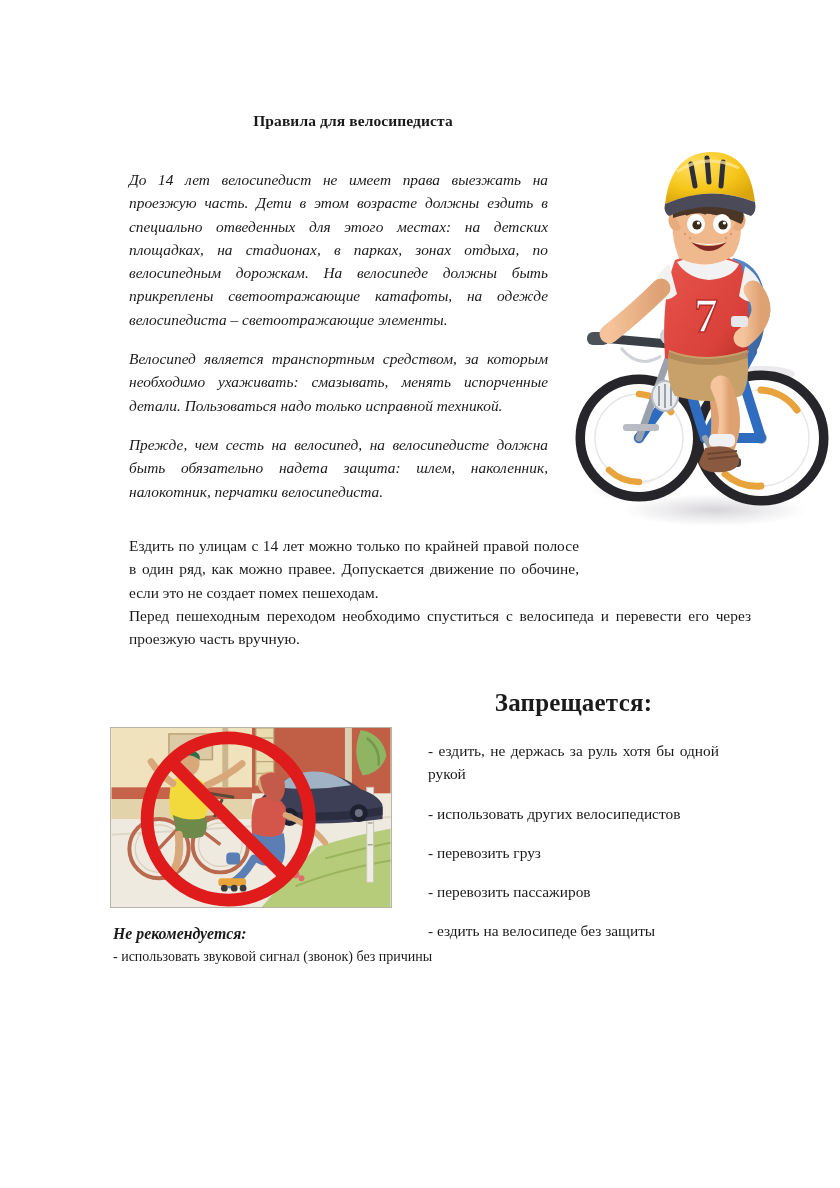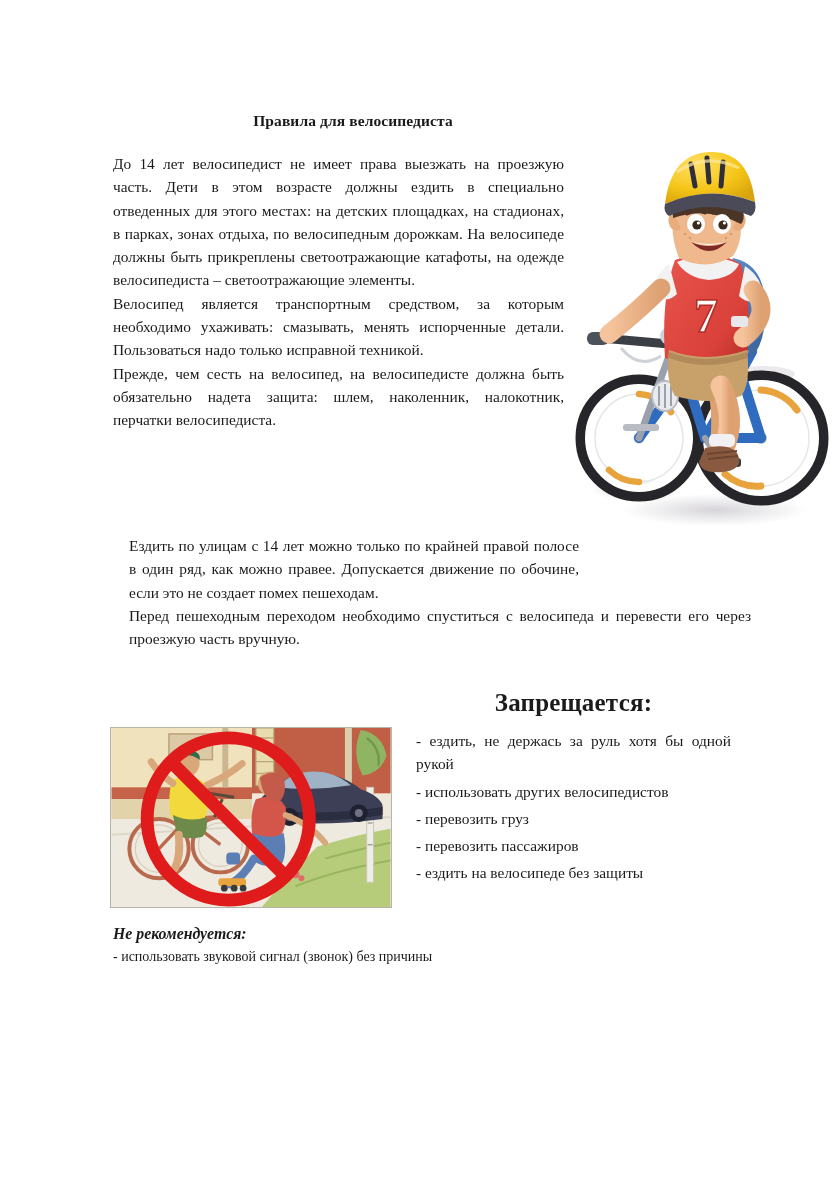--- a/index.html
+++ b/index.html
@@ -35,21 +35,21 @@
   
   .col-narrow{
     position:absolute;
     left:113px;top:152px;
     width:451px;
     font-size:15.4px;
     line-height:23.3px;
     text-align:justify;
     text-justify:inter-word;
   }
-  .col-narrow p{margin:0;}
+  .col-narrow p{margin:16px;font-style:italic;}
 
   
   .col-wide{
     position:absolute;
     left:113px;top:534px;
     width:622px;
     font-size:15.4px;
     line-height:23.3px;
     text-align:justify;
     text-justify:inter-word;
@@ -76,30 +76,30 @@
   .forbid-col{
     position:absolute;
     left:412px;top:688px;
     width:323px;
   }
   .forbid-heading{
     text-align:center;
     font-weight:bold;
     font-size:25px;
     line-height:30px;
-    margin:0 0 11px 0;
+    margin:0 0 21px 0;
     letter-spacing:.2px;
   }
   .forbid-list{
     font-size:15.4px;
     line-height:23.3px;
     text-align:justify;
     text-justify:inter-word;
   }
-  .forbid-list p{margin:4px;}
+  .forbid-list p{margin:16px;}
 
   
   .notrec{
     position:absolute;
     left:113px;top:923px;width:622px;
   }
   .notrec-heading{
     font-weight:bold;
     font-style:italic;
     font-size:15.8px;

